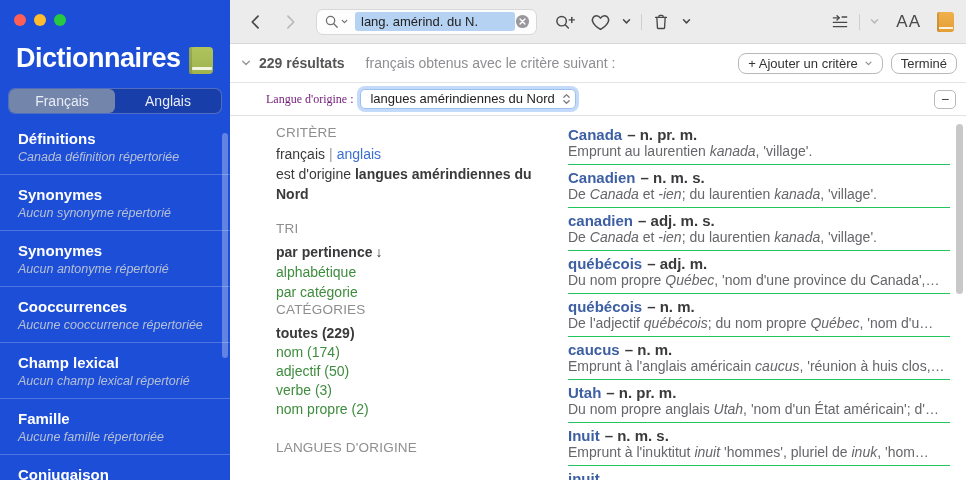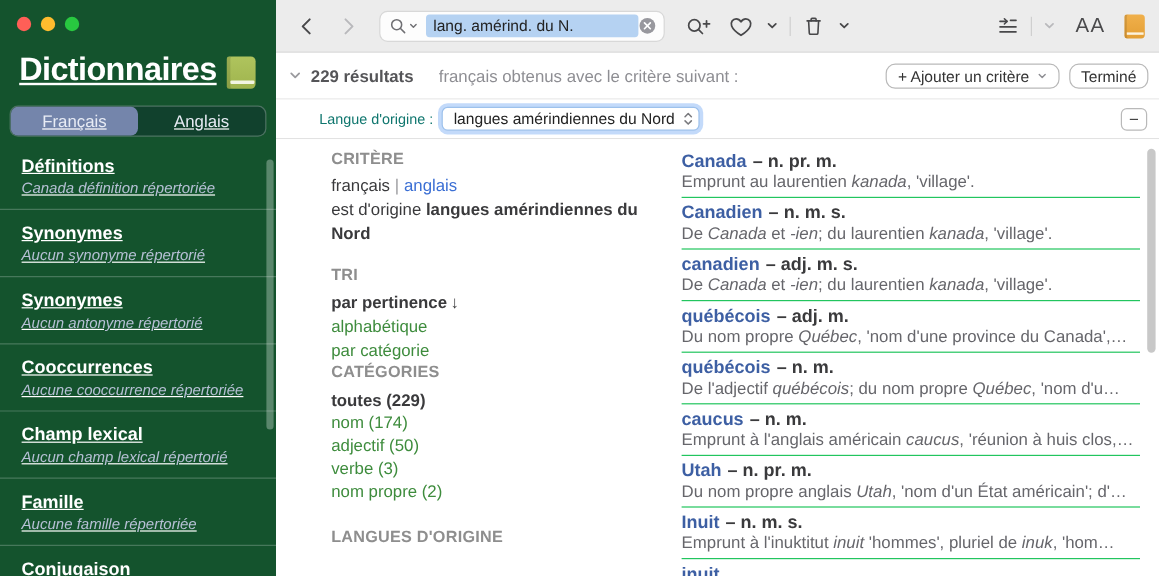--- a/index.html
+++ b/index.html
@@ -1,21 +1,21 @@
 <!DOCTYPE html>
 <html><head>
 <meta charset="utf-8">
 <style>
   * { margin:0; padding:0; box-sizing:border-box; }
   html,body { width:966px; height:480px; overflow:hidden; background:#fff;
               font-family:"Liberation Sans", sans-serif; }
   .app { width:966px; height:480px; display:flex; overflow:hidden; }
 
   
-  .sidebar { position:relative; width:230px; height:480px; background:#14532d; flex:none; color:#fff;text-decoration:underline; }
+  .sidebar { position:relative; width:230px; height:480px; background:#1d4ed8; flex:none; color:#fff; }
   .traffic { display:flex; gap:8px; padding:14px 0 0 14px; }
   .traffic span { width:12px; height:12px; border-radius:50%; display:block; }
   .t-red { background:#FF5F57; } .t-yellow { background:#FEBC2E; } .t-green { background:#28C840; }
   .logo-row { display:flex; align-items:flex-end; gap:8px; padding:17px 0 0 16px; }
   .logo-text { font-size:27px; font-weight:bold; letter-spacing:-0.5px; }
   .logo-book { position:relative; width:24px; height:27px; background:linear-gradient(#AFC45D,#9FB44E);
                border-radius:2px 4px 4px 2px; box-shadow:inset 3px 0 0 rgba(0,0,0,0.12); }
   .logo-book:after { content:""; position:absolute; left:3px; right:1px; bottom:4px; height:3px;
                      background:#F2F5E2; border-radius:1px; }
   .tabs { display:flex; margin:14px 8px 0 8px; background:rgba(10,20,45,0.28); border-radius:7px;
@@ -35,21 +35,21 @@
   
   .main { flex:1; display:flex; flex-direction:column; background:#fff; min-width:0; }
 
   
   .toolbar { height:44px; flex:none; background:#ECECEC; border-bottom:1px solid #D7D7D7;
              display:flex; align-items:center; padding:0 12px 0 16px; }
   .tb-btn { display:flex; align-items:center; justify-content:center; color:#48484A; }
   .tb-btn.disabled { color:#B9B9BC; }
   .tb-div { width:1px; height:16px; background:#CFCFCF; margin:0 9px; }
   .sp { flex:1; }
-  .search { display:flex; align-items:center; height:26px; width:238px; margin-left:16px;
+  .search { display:flex; align-items:center; height:26px; width:221px; margin-left:16px;
             background:#FDFDFD; border:1px solid #D8D8D8; border-radius:7px; padding:0 6px 0 7px; }
   .search .scope { display:flex; align-items:center; color:#6F6F73; }
   .search-text { flex:1; margin-left:6px; font-size:13px; color:#222;
                  background:#B5D2F2; border-radius:3px; padding:2px 6px; white-space:nowrap; }
   .clear-btn { display:flex; }
   .aa { font-size:17px; color:#4A4A4C; letter-spacing:1px; }
   .book-orange { position:relative; width:17px; height:20px; background:linear-gradient(#F0B04B,#E49F35);
                  border-radius:2px 3px 3px 2px; box-shadow:inset 2px 0 0 rgba(0,0,0,0.12); }
   .book-orange:after { content:""; position:absolute; left:2px; right:1px; bottom:3px; height:2px;
                        background:#FCF3DF; }
@@ -61,33 +61,33 @@
   .rh-count { font-size:14px; font-weight:bold; color:#555558; margin-right:6px; white-space:nowrap; }
   .rh-rest { font-size:14px; color:#8E8E93; white-space:nowrap;padding-left:15px; }
   .rh-buttons { margin-left:auto; display:flex; gap:8px; align-items:center; }
   .btn-pill { display:flex; align-items:center; gap:6px; border:1px solid #B9B9B9; border-radius:8px;
               background:#fff; font-size:13px; color:#333; padding:2px 9px; height:21px; white-space:nowrap;justify-content:flex-end; }
   .btn-pill .mini-chev { color:#8E8E93; display:flex; }
 
   
   .filter-row { height:33px; flex:none; display:flex; align-items:center; background:#fff;
                 border-bottom:1px solid #E2E2E2; padding:0 10px 0 36px; }
-  .f-label { font-size:12px; color:#0f766e; margin-right:7px; white-space:nowrap; }
+  .f-label { font-size:12px; color:#701a75; margin-right:7px; white-space:nowrap;font-family:Liberation Serif, serif; }
   .f-select { display:flex; align-items:center; gap:6px; background:#fff; border:1px solid #9DC1EC;
               box-shadow:0 0 0 3px rgba(122,172,244,0.45); border-radius:5px;
               padding:1px 3px 2px 9px; font-size:13px; color:#222; white-space:nowrap; }
   .f-select .stepper { display:flex; color:#7A7A7E; }
   .minus-btn { margin-left:auto; width:22px; height:19px; border:1px solid #B9B9B9; border-radius:5px;
                background:#fff; display:flex; align-items:center; justify-content:center;
                font-size:14px; color:#444; line-height:1; }
 
   
   .content { position:relative; flex:1; overflow:hidden; background:#fff; }
   .criteria { position:absolute; left:46px; top:9px; width:272px; }
-  .sec-h { font-size:13.5px; font-weight:bold; color:#8E8E8E; letter-spacing:0.2px; }
+  .sec-h { font-size:13.5px; font-weight:normal; color:#8E8E8E; letter-spacing:0.2px; }
   .crit-line { font-size:14px; color:#3A3A3C; line-height:20px; }
   .crit-line .pipe { color:#9A9A9E; margin:0 4px; }
   .link-blue { color:#3B6FD4; }
   .crit-value { font-weight:bold; }
   .sort-opt, .cat-opt { font-size:14px; line-height:20px; color:#3E8C3D; cursor:default; }
   .cat-opt { line-height:19px; }
   .sort-opt.active, .cat-opt.active { color:#3A3A3C; font-weight:bold; }
   .sort-opt .arrow { font-weight:normal; margin-left:3px; }
   .mt-crit { margin-bottom:4px; }
   .mt-tri { margin-top:17px; margin-bottom:6px; }

